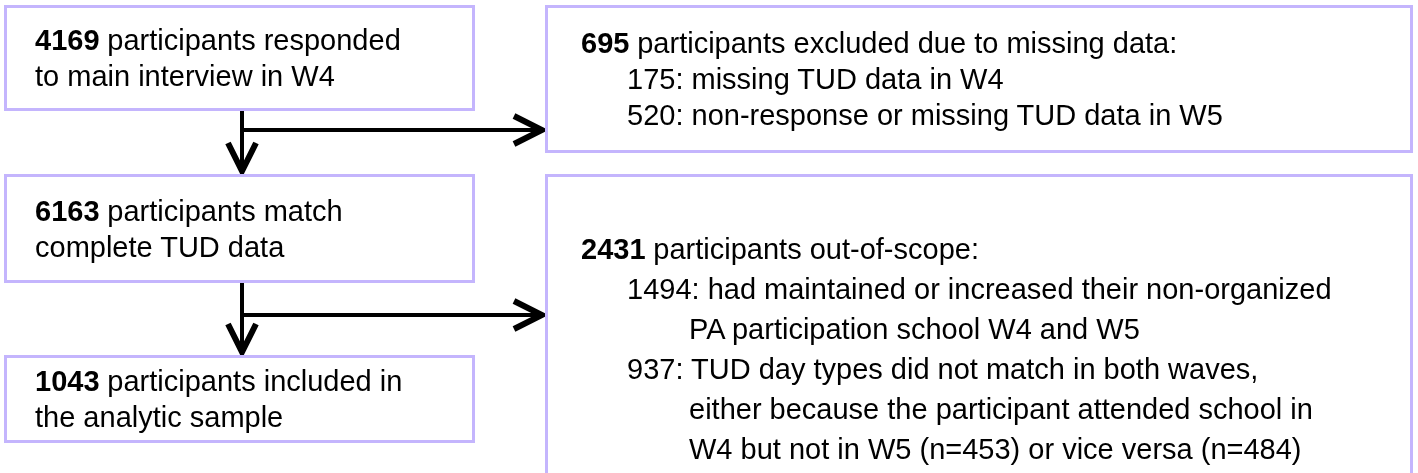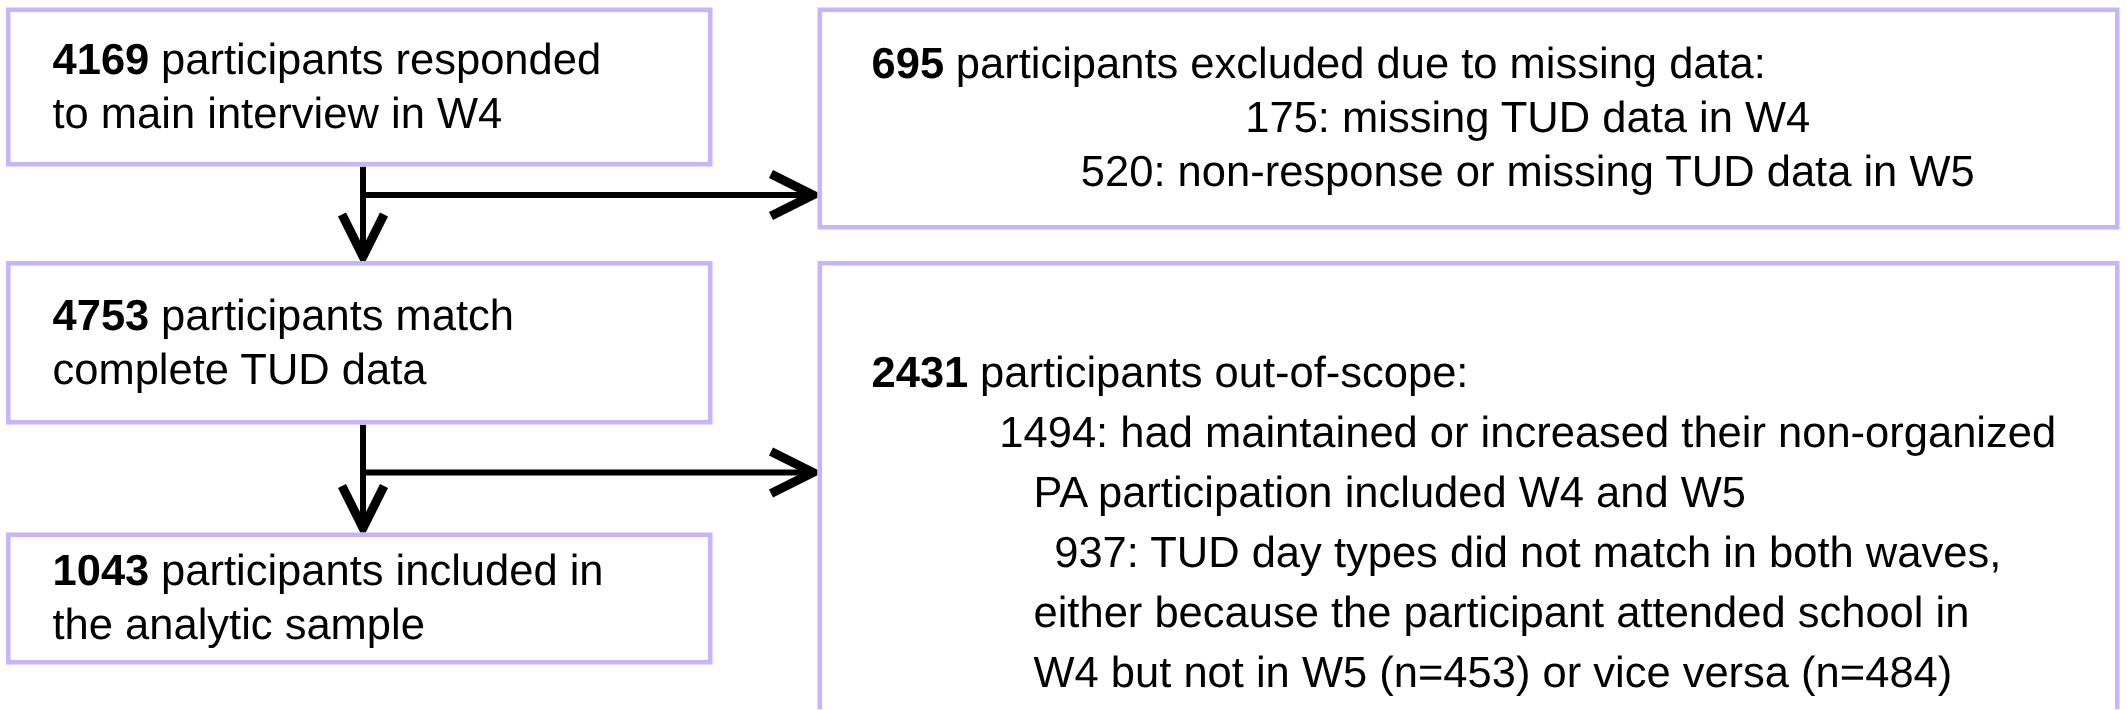--- a/index.html
+++ b/index.html
@@ -55,21 +55,21 @@
     line-height: 36px;
     white-space: nowrap;
   }
   .box-r2 .line {
     line-height: 40px;
   }
   .num {
     font-weight: bold;
     margin-right: 0.27em;
   }
-  .sub-1 { margin-left: 60px; text-align: center; }
+  .sub-1 { margin-left: 46px; }
   .sub-2 { margin-left: 108px; }
 </style>
 </head>
 <body>
 
 <div class="canvas">
 
   <svg class="arrows" viewBox="0 0 1418 473" aria-hidden="true">
     <defs>
       <marker id="chev" markerUnits="userSpaceOnUse" markerWidth="36" markerHeight="36" refX="31" refY="17" orient="auto">
@@ -84,21 +84,21 @@
 
   <div class="box left-box box-l1">
     <div class="line">
       <span class="num">4169</span><span>participants responded</span>
     </div>
     <div class="line">to main interview in W4</div>
   </div>
 
   <div class="box left-box box-l2">
     <div class="line">
-      <span class="num">4753</span><span>participants match</span>
+      <span class="num">6163</span><span>participants match</span>
     </div>
     <div class="line">complete TUD data</div>
   </div>
 
   <div class="box left-box box-l3">
     <div class="line">
       <span class="num">1043</span><span>participants included in</span>
     </div>
     <div class="line">the analytic sample</div>
   </div>
@@ -109,19 +109,19 @@
     </div>
     <div class="line sub-1">175: missing TUD data in W4</div>
     <div class="line sub-1">520: non-response or missing TUD data in W5</div>
   </div>
 
   <div class="box right-box box-r2">
     <div class="line">
       <span class="num">2431</span><span>participants out-of-scope:</span>
     </div>
     <div class="line sub-1">1494: had maintained or increased their non-organized</div>
-    <div class="line sub-2">PA participation included W4 and W5</div>
+    <div class="line sub-2">PA participation school W4 and W5</div>
     <div class="line sub-1">937: TUD day types did not match in both waves,</div>
     <div class="line sub-2">either because the participant attended school in</div>
     <div class="line sub-2">W4 but not in W5 (n=453) or vice versa (n=484)</div>
   </div>
 
 </div>
 
 </body></html>

